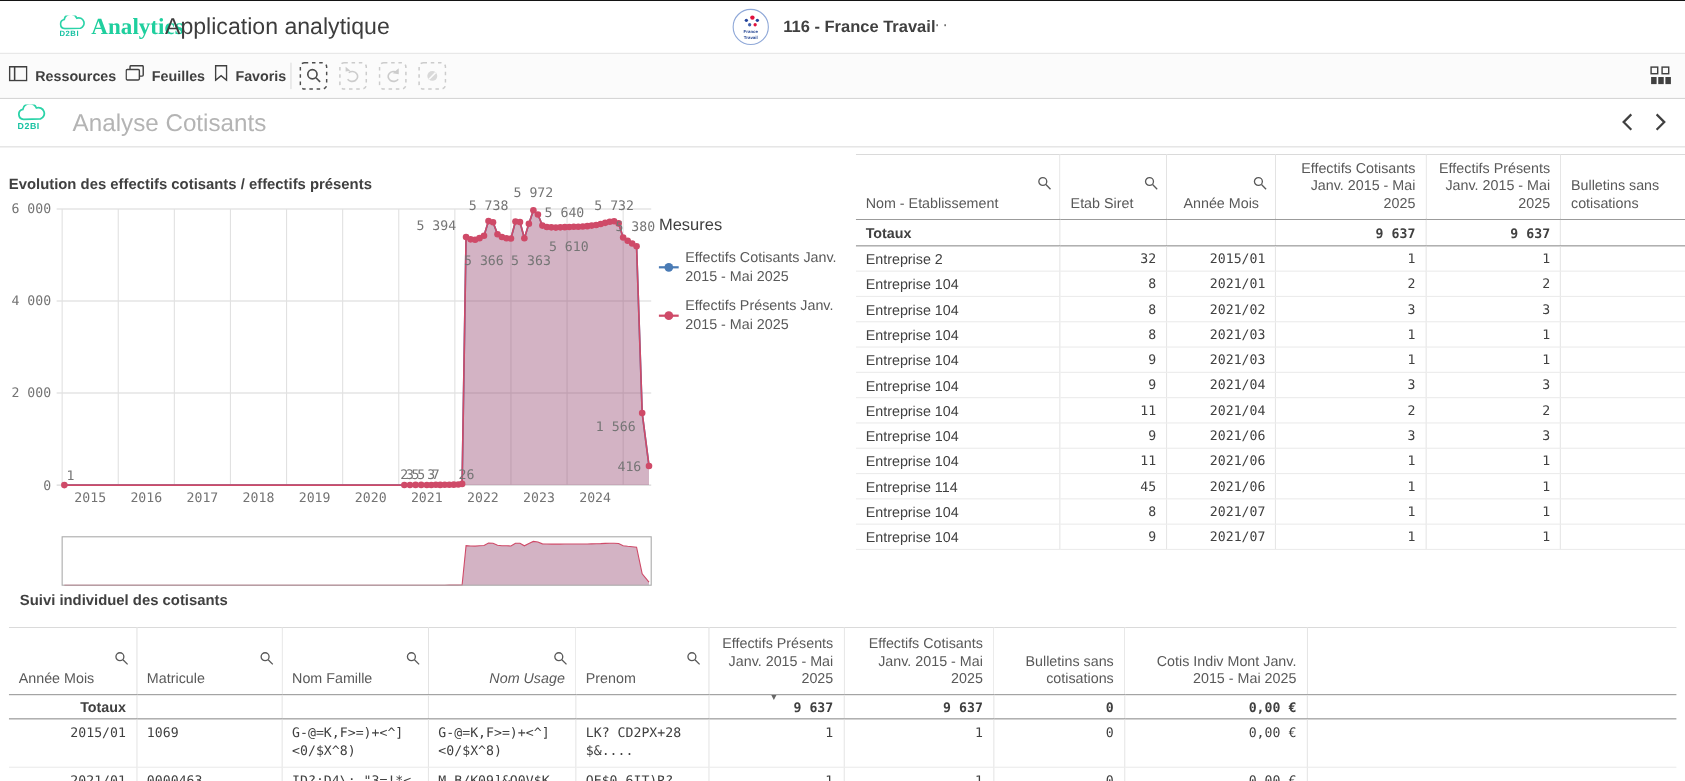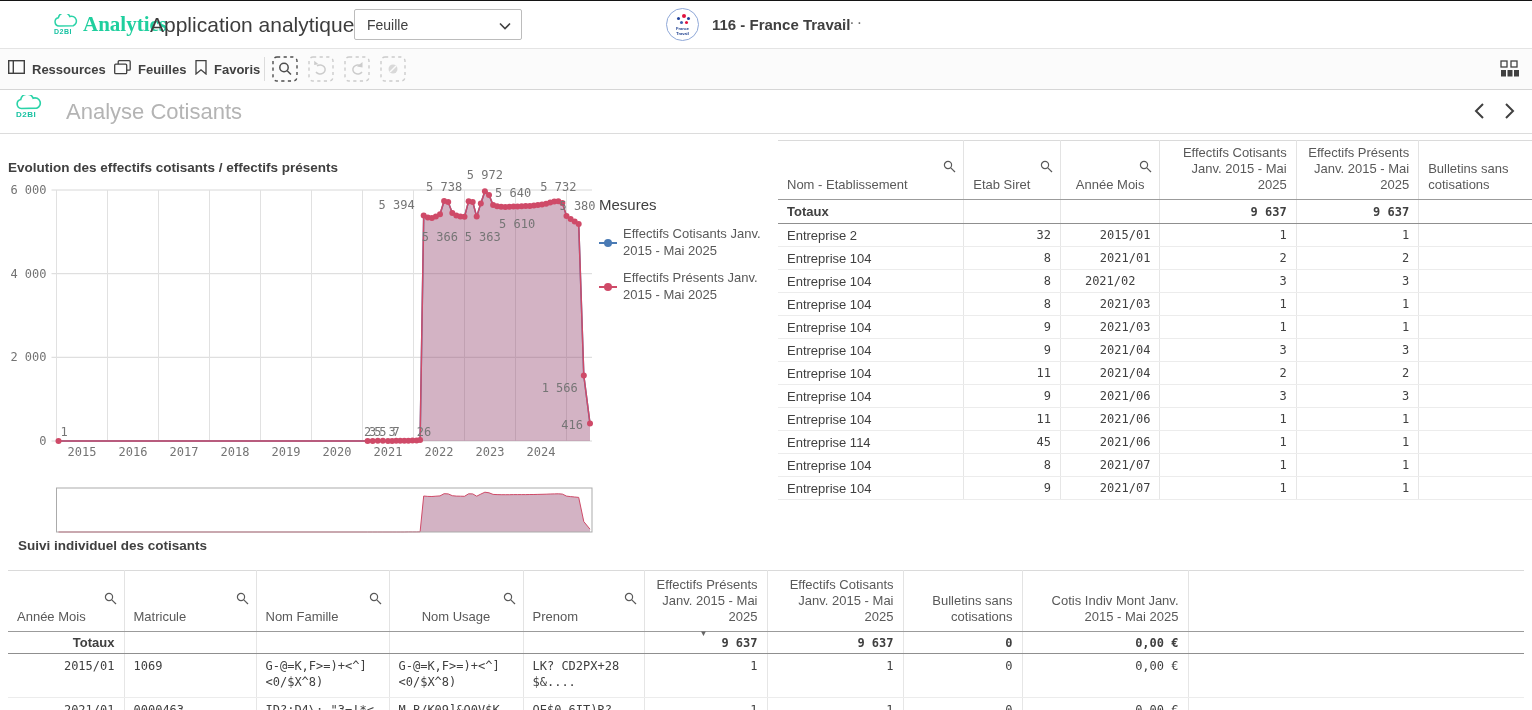--- a/index.html
+++ b/index.html
@@ -86,28 +86,20 @@
   <div id="brand" class="abs">
     <span class="d2bi-logo">
       <svg width="24" height="13" viewBox="0 0 24 13">
           <path d="M5 12 a4.2 4.2 0 0 1 -.6-8.3 a6 6 0 0 1 11.4-1.2 a4.6 4.6 0 0 1 3.4 9.2 z" fill="none" stroke="#2bd3a8" stroke-width="1.5"></path>
         </svg>
       <span class="d2bi-txt">D2BI</span>
     </span>
     <span class="brand-name">Analytics</span>
   </div>
   <div id="app-title" class="abs">Application analytique</div>
-  <div id="sheet-select" class="abs">
-    <span>Feuille</span>
-    <span>
-      <svg width="12" height="8" viewBox="0 0 12 8">
-          <polyline points="1,1.5 6,6.5 11,1.5" fill="none" stroke="#404040" stroke-width="1.6"></polyline>
-        </svg>
-    </span>
-  </div>
   <div id="app-badge" class="abs">
     <span class="ft-logo">
       <span class="ft-dot" style="left:15px;top:5px;width:4px;height:4px;background:#e1123e;"></span>
       <span class="ft-dot" style="left:10px;top:8px;width:3px;height:3px;background:#24449c;"></span>
       <span class="ft-dot" style="left:20px;top:8px;width:3px;height:3px;background:#24449c;"></span>
       <span class="ft-dot" style="left:13px;top:12px;width:3px;height:3px;background:#4161ad;"></span>
       <span class="ft-dot" style="left:18px;top:12px;width:3px;height:3px;background:#e1123e;"></span>
       <span class="ft-txt"><span>France</span><br><span>Travail</span></span>
     </span>
     <span id="badge-label">116 - France Travail</span>
@@ -384,21 +376,21 @@
           <td style="text-align: left;">Entreprise 104</td>
           <td class="mono" style="text-align: right;">8</td>
           <td class="mono" style="text-align: right;">2021/01</td>
           <td class="mono" style="text-align: right;">2</td>
           <td class="mono" style="text-align: right;">2</td>
           <td style="text-align: left;"></td>
         </tr>
         <tr class="datarow">
           <td style="text-align: left;">Entreprise 104</td>
           <td class="mono" style="text-align: right;">8</td>
-          <td class="mono" style="text-align: center;">2021/02</td>
+          <td class="mono" style="text-align: right;">2021/02</td>
           <td class="mono" style="text-align: right;">3</td>
           <td class="mono" style="text-align: right;">3</td>
           <td style="text-align: left;"></td>
         </tr>
         <tr class="datarow">
           <td style="text-align: left;">Entreprise 104</td>
           <td class="mono" style="text-align: right;">8</td>
           <td class="mono" style="text-align: right;">2021/03</td>
           <td class="mono" style="text-align: right;">1</td>
           <td class="mono" style="text-align: right;">1</td>
@@ -494,21 +486,21 @@
               <line x1="7.8" y1="7.8" x2="12" y2="12" stroke="#595959" stroke-width="1.2"></line>
             </svg><span>Année Mois</span></th>
           <th style="text-align: left;"><svg width="13" height="13" viewBox="0 0 13 13" class="searchic">
               <circle cx="5" cy="5" r="3.6" fill="none" stroke="#595959" stroke-width="1.2"></circle>
               <line x1="7.8" y1="7.8" x2="12" y2="12" stroke="#595959" stroke-width="1.2"></line>
             </svg><span>Matricule</span></th>
           <th style="text-align: left;"><svg width="13" height="13" viewBox="0 0 13 13" class="searchic">
               <circle cx="5" cy="5" r="3.6" fill="none" stroke="#595959" stroke-width="1.2"></circle>
               <line x1="7.8" y1="7.8" x2="12" y2="12" stroke="#595959" stroke-width="1.2"></line>
             </svg><span>Nom Famille</span></th>
-          <th style="text-align: center;"><svg width="13" height="13" viewBox="0 0 13 13" class="searchic">
+          <th style="text-align: right; font-style: italic;"><svg width="13" height="13" viewBox="0 0 13 13" class="searchic">
               <circle cx="5" cy="5" r="3.6" fill="none" stroke="#595959" stroke-width="1.2"></circle>
               <line x1="7.8" y1="7.8" x2="12" y2="12" stroke="#595959" stroke-width="1.2"></line>
             </svg><span>Nom Usage</span></th>
           <th style="text-align: left;"><svg width="13" height="13" viewBox="0 0 13 13" class="searchic">
               <circle cx="5" cy="5" r="3.6" fill="none" stroke="#595959" stroke-width="1.2"></circle>
               <line x1="7.8" y1="7.8" x2="12" y2="12" stroke="#595959" stroke-width="1.2"></line>
             </svg><span>Prenom</span></th>
           <th style="text-align: right;"><span>Effectifs Présents Janv. 2015 - Mai 2025</span><span class="sort">▼</span></th>
           <th style="text-align: right;"><span>Effectifs Cotisants Janv. 2015 - Mai 2025</span></th>
           <th style="text-align: right;"><span>Bulletins sans cotisations</span></th>

